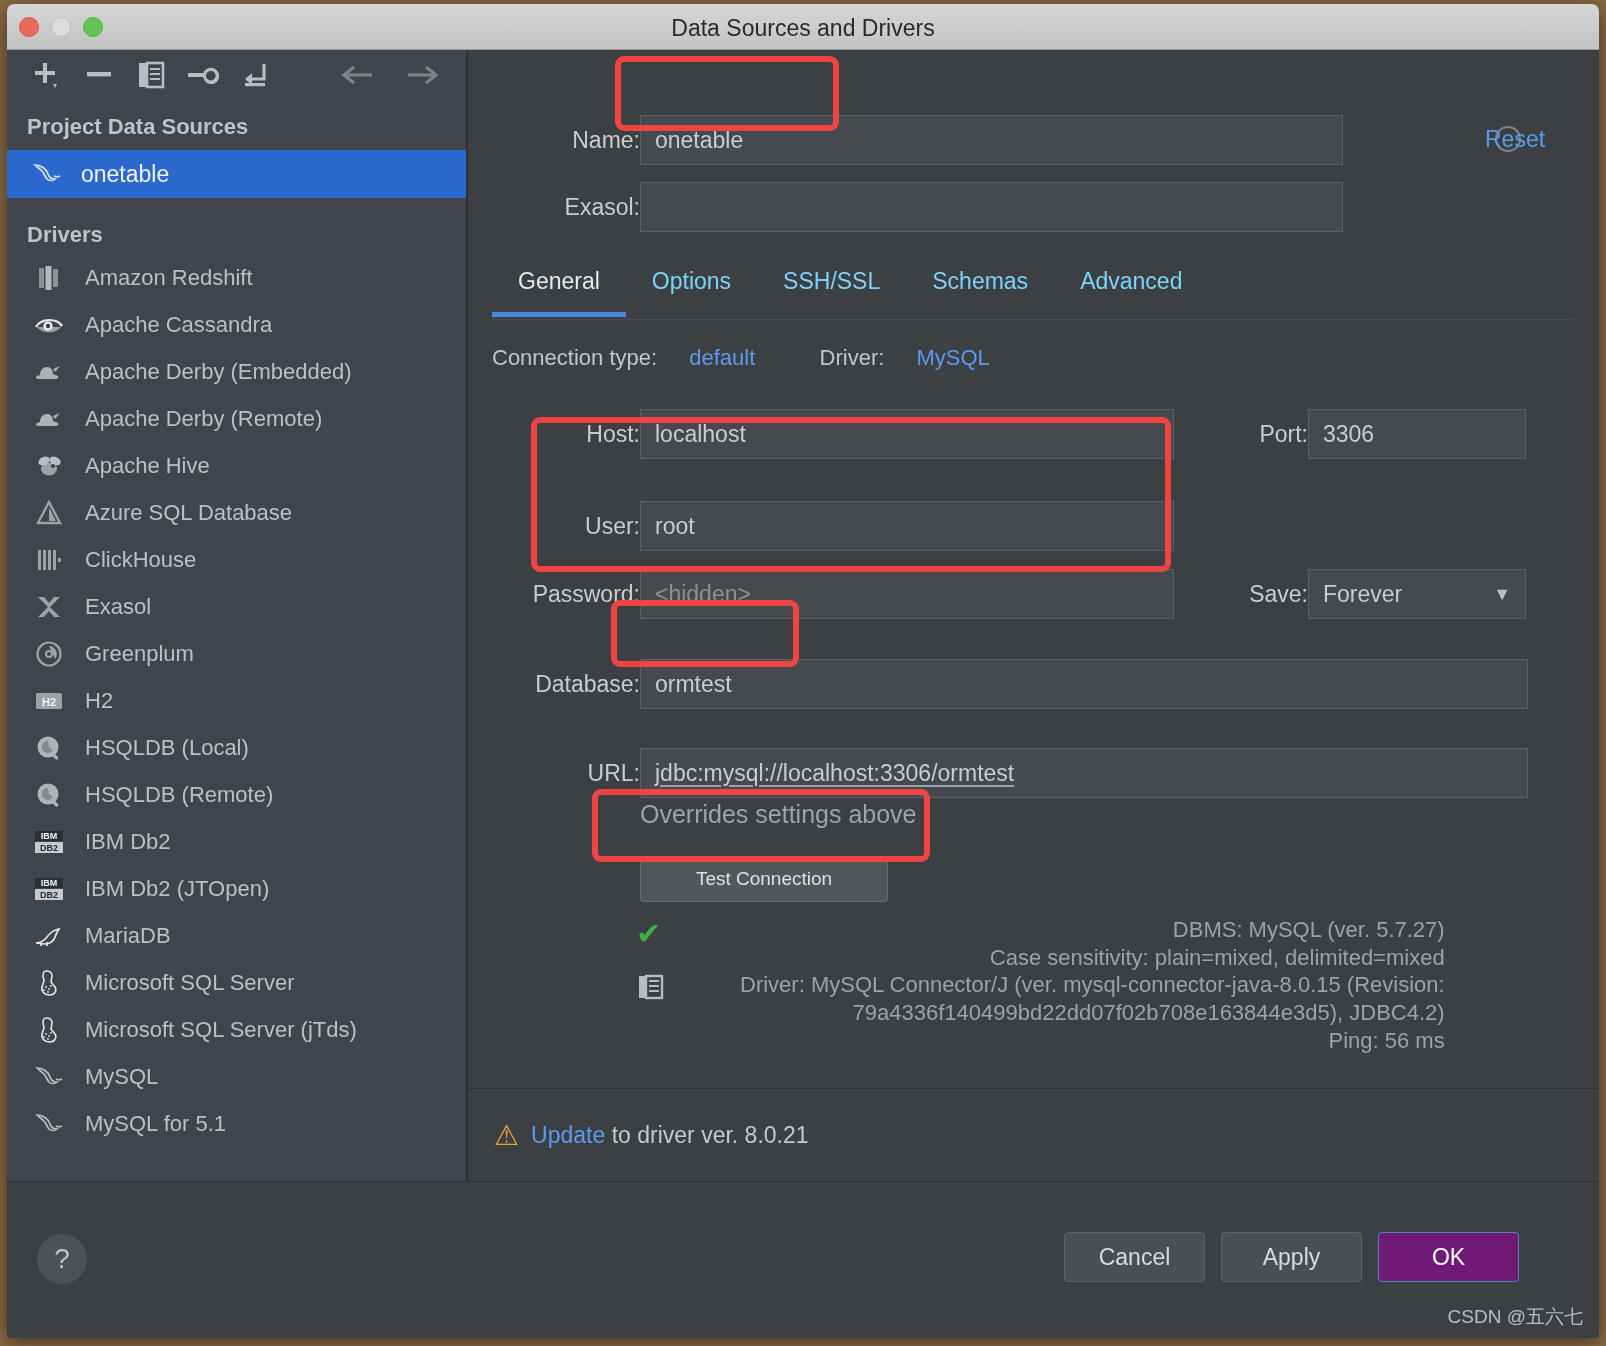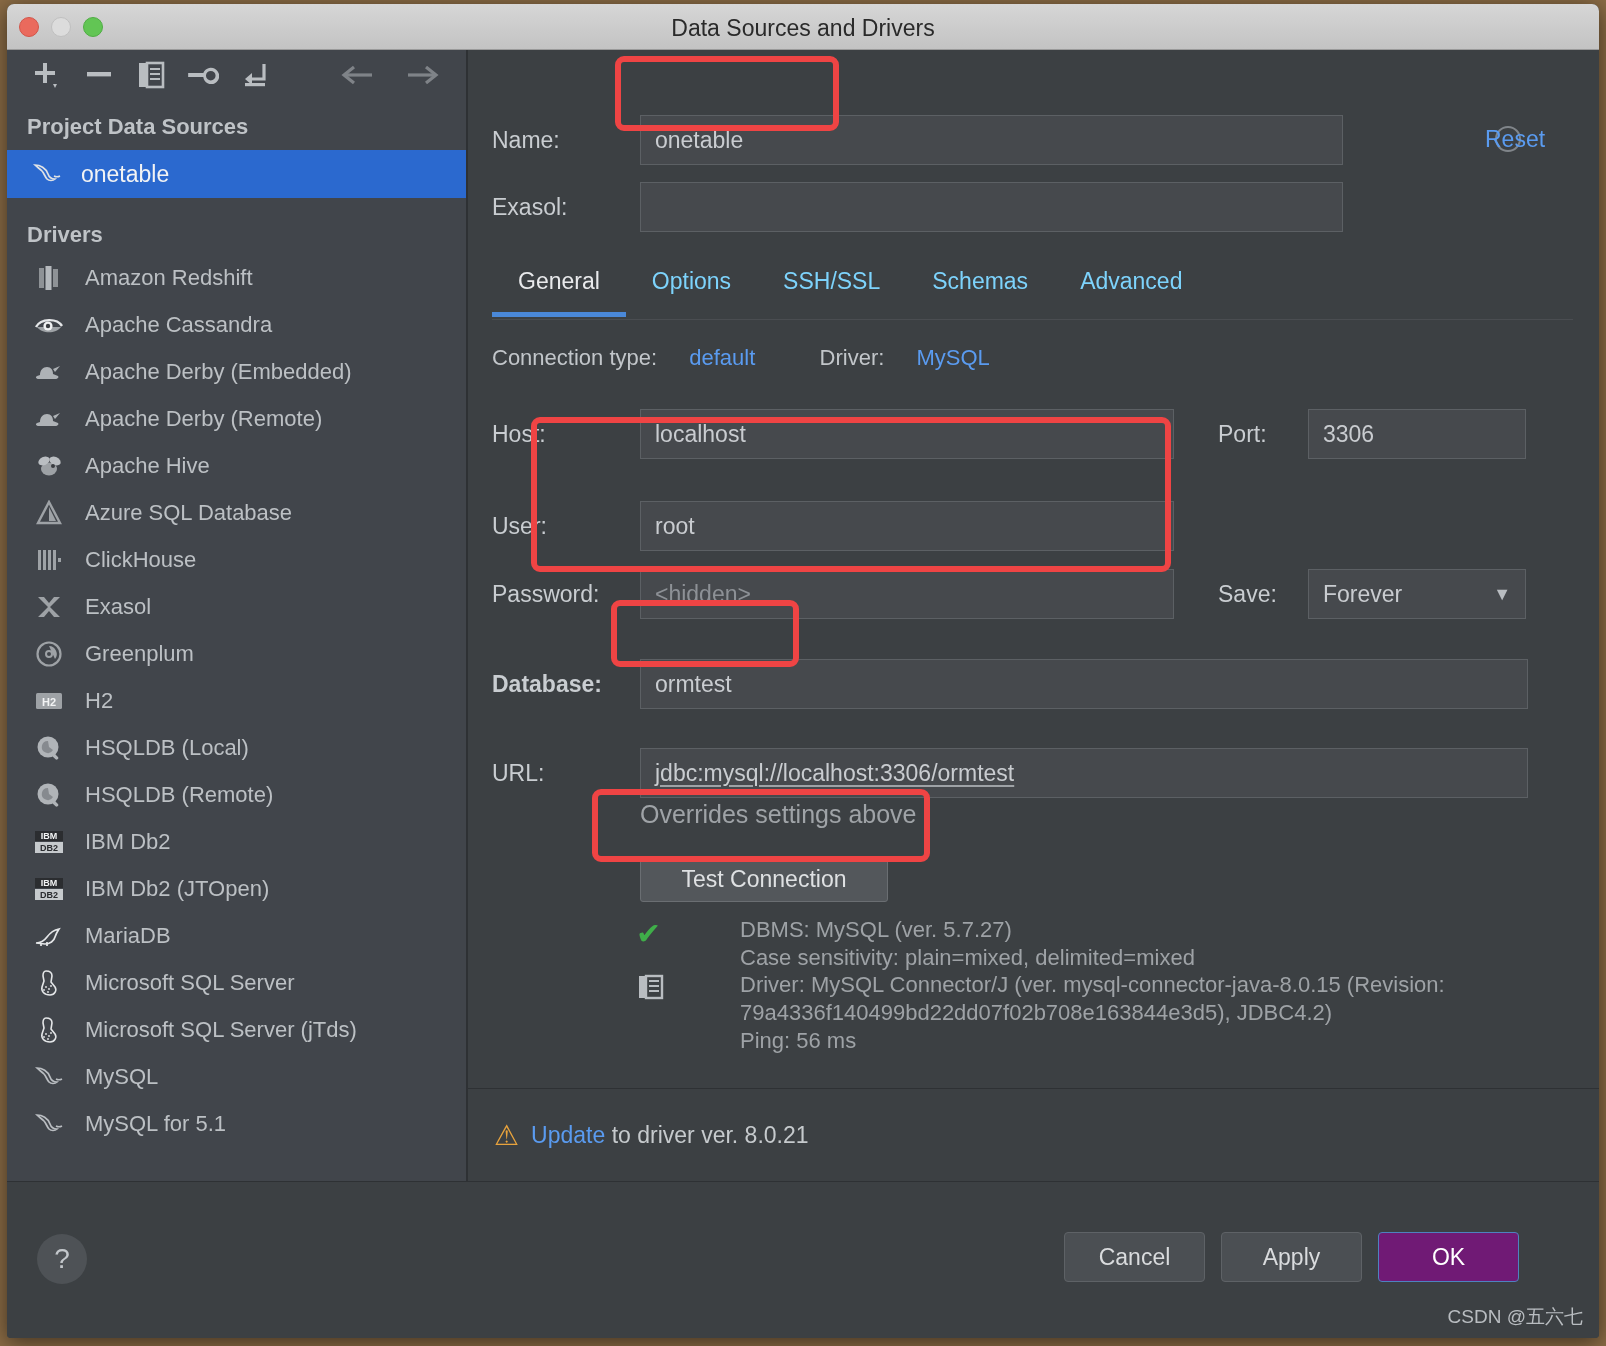--- a/index.html
+++ b/index.html
@@ -58,21 +58,21 @@
   #bottom-bar { position:absolute; left:0; right:0; bottom:0; height:157px;
     background:#3c4043; border-top:1px solid #2e3134; }
   #help-btn { position:absolute; left:30px; top:52px; width:50px; height:50px;
     border-radius:50%; background:#4e5256; color:#c3c7cb; font-size:28px;
     display:flex; align-items:center; justify-content:center; }
 
   
   #panel { position:absolute; left:461px; right:0; top:0; bottom:157px;
     background:#3c4043; }
   #panel-inner { position:absolute; left:0; right:0; top:0; bottom:93px;
-    overflow:hidden; }
+    overflow:hidden;text-align:right; }
 
   .row { position:absolute; display:flex; align-items:center; }
   .lbl { font-size:23px; color:#c9cdd1; }
   .field { background:#46494d; border:1px solid #5c6064; height:50px;
     display:flex; align-items:center; padding:0 14px; font-size:23px;
     color:#c9ccd0; position:relative; }
   .field.ph { color:#8d9196; }
 
   #reset { position:absolute; left:1017px; top:76px; font-size:23px;
     color:#5a9bf0; }
@@ -94,21 +94,21 @@
     color:#c2c6ca; }
   #connline a { color:#5a9bf0; text-decoration:none; }
   .sp { display:inline-block; width:26px; }
 
   #overrides { position:absolute; left:172px; top:750px; font-size:25px;
     color:#9fa3a7; }
 
   
   #test-btn { position:absolute; left:172px; top:806px; width:248px;
     height:46px; background:#53575b; border:1px solid #6a6e72; border-radius:3px;
-    display:flex; align-items:center; justify-content:center; font-size:23px;
+    display:flex; align-items:center; justify-content:center; font-size:19px;
     color:#dfe1e3; }
 
   #status { position:absolute; left:168px; top:866px; }
   #check-ico { position:absolute; left:0; top:0; font-size:30px; color:#3fae49; }
   #copy-ico { position:absolute; left:2px; top:58px; }
   #status-text { position:absolute; left:104px; top:0; font-size:22px;
     line-height:1.26; color:#9ea2a6; white-space:pre; }
 
   
   #update-strip { position:absolute; left:0; right:0; bottom:0; height:93px;
@@ -475,21 +475,21 @@
         </div>
         <div class="row" style="left:750px; top:519px;">
           <span class="lbl" style="width:90px;">Save:</span>
           <span class="field" style="width:218px;">
             <span>Forever</span>
             <span style="position:absolute; right:14px; top:14px; font-size:18px; color:#b9bdc1;">▼</span>
           </span>
         </div>
 
         <div class="row" style="left:24px; top:609px;">
-          <span class="lbl" style="width:148px;font-weight:bold;">Database:</span>
+          <span class="lbl" style="width:148px;">Database:</span>
           <span class="field" style="width:888px;">ormtest</span>
         </div>
 
         <div class="row" style="left:24px; top:698px;">
           <span class="lbl" style="width:148px;">URL:</span>
           <span class="field" style="width:888px;">
             <span style="text-decoration:underline; text-decoration-color:#9ea2a6;
                          text-underline-offset:4px;">jdbc:mysql://localhost:3306/ormtest</span>
           </span>
         </div>

